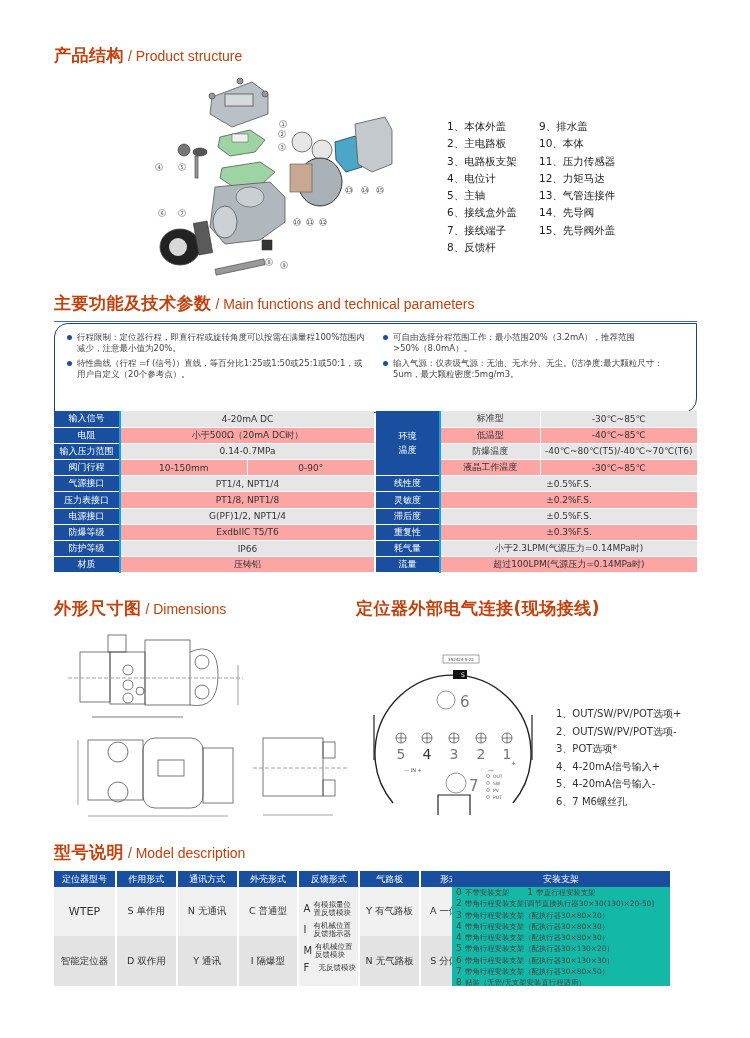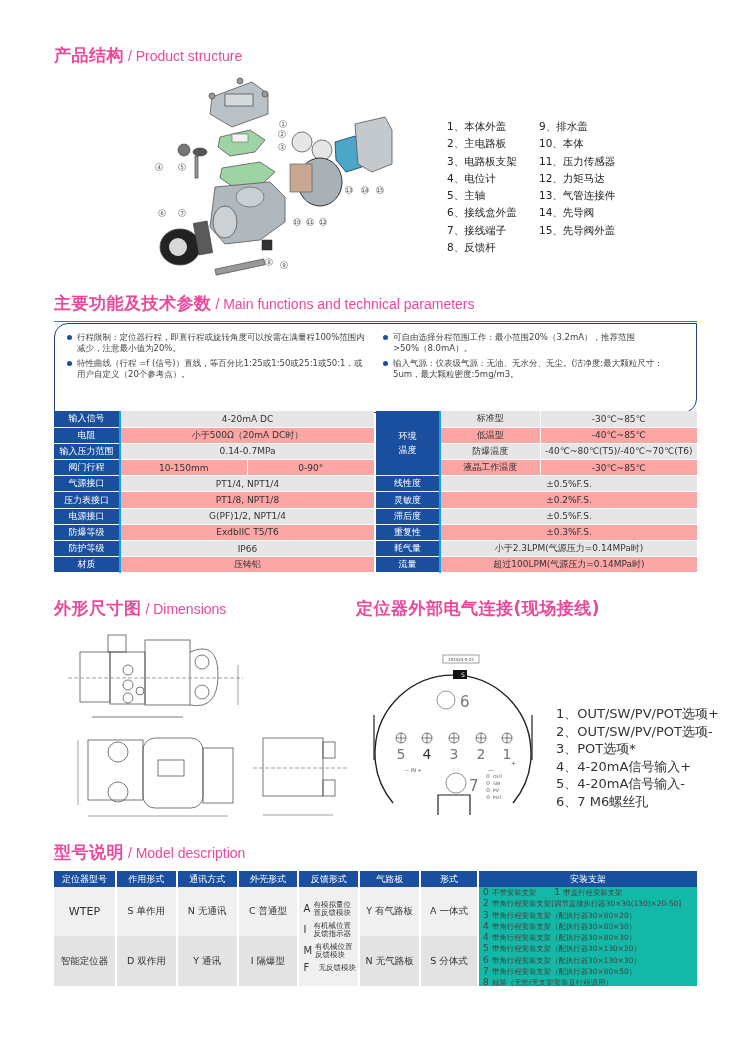--- a/index.html
+++ b/index.html
@@ -1,18 +1,18 @@
 <!DOCTYPE html>
 <html><head>
 <meta charset="utf-8">
 <style>
   * { margin:0; padding:0; box-sizing:border-box; }
   body { width:750px; height:1038px; background:#ffffff; font-family:"DejaVu Sans", sans-serif; color:#333; position:relative; overflow:hidden; }
   .abs { position:absolute; }
-  .sec-title { position:absolute; color:#ec4899; white-space:nowrap;text-align:right; }
+  .sec-title { position:absolute; color:#c2410c; white-space:nowrap;text-align:right; }
   .sec-title .cn { font-size:17px; font-weight:bold; letter-spacing:0.5px; }
   .sec-title .en { font-size:14px; font-family:"Liberation Sans", sans-serif; }
   
   .parts { position:absolute; left:447px; top:118px; font-size:10.5px; color:#222; }
   .parts .col { position:absolute; top:0; width:130px; }
   .parts .item { height:17.3px; line-height:17.3px; white-space:nowrap; }
   
   .fbox { position:absolute; left:54px; top:323px; width:643px; height:90px; border:1.5px solid #1f3f80; border-radius:14px 0 14px 0; }
   .fbox .fcol { position:absolute; top:8px; font-size:8.5px; color:#444; line-height:11px; }
   .fbox .fitem { position:relative; padding-left:10px; margin-bottom:4px; }
@@ -27,25 +27,25 @@
   .ptab td.v2 { background:#fca5a5; }
   .ptab td.sep { border-left:1px solid #fff; }
   
   .mtab { position:absolute; left:54px; top:871px; font-size:9.5px; }
   .mtab th { background:#1a4fa0; color:#fff; font-weight:normal; height:16px; border-right:2px solid #fff; font-size:9px; }
   .mtab td { text-align:center; border-right:2px solid #fff; vertical-align:middle; }
   .mtab .r1 td { background:#f0f0f0; }
   .mtab .r2 td { background:#e3e3e3; }
   .fb { display:flex; align-items:center; font-size:7.5px; line-height:8.5px; text-align:left; padding:2px 0 2px 4px; }
   .fb .code { font-size:10px; width:12px; margin-right:3px; }
-  .bracket { position:absolute; left:479px; top:871px; width:218px; }
+  .bracket { position:absolute; left:452px; top:871px; width:218px; }
   .bracket .hd { background:#1a4fa0; color:#fff; font-size:9px; text-align:center; height:16px; line-height:16px; }
   .bracket .bd { background:#14b8a6; font-size:7.4px; padding:0 4px; height:99px; line-height:10.3px; color:#444; white-space:nowrap; }
   .bracket .num { font-size:9px; display:inline-block; width:9px; }
-  .legend { position:absolute; left:556px; top:705px; font-size:13px; color:#333; }
+  .legend { position:absolute; left:556px; top:705px; font-size:10px; color:#333; }
   .legend .item { height:17.6px; line-height:17.6px; white-space:nowrap; }
 </style>
 </head>
 <body>
 
 <div class="sec-title" style="left:54px;top:44px;">
   <span class="cn">产品结构</span><span class="en"> / </span><span class="en">Product structure</span>
 </div>
 
 <svg class="abs" style="left:140px;top:72px;" width="260" height="210" viewBox="0 0 260 210">

